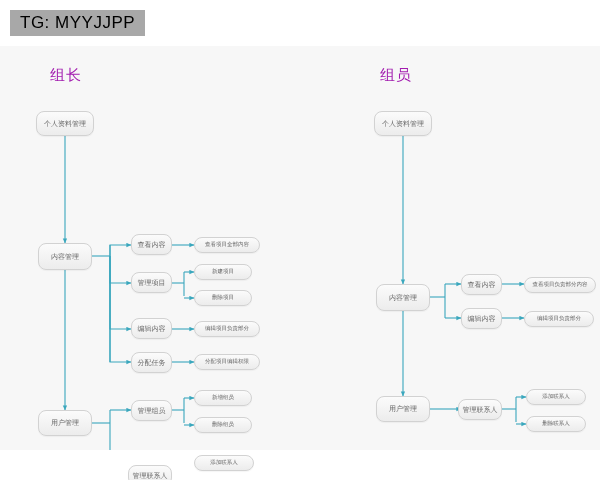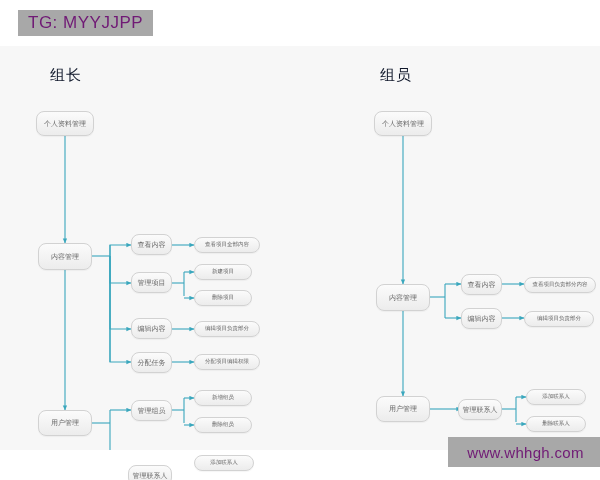--- a/index.html
+++ b/index.html
@@ -30,21 +30,21 @@
     position: absolute;
     left: 0;
     top: 0;
     width: 600px;
     height: 404px;
     pointer-events: none;
   }
   .col-title {
     position: absolute;
     font-size: 15px;
-    color: #0f172a;
+    color: #a21caf;
     letter-spacing: 1px;
     white-space: nowrap;
     font-weight: 400;
   }
   .node {
     position: absolute;
     box-sizing: border-box;
     background: linear-gradient(180deg, #fbfbfb 0%, #ececec 100%);
     border: 1px solid #d2d2d2;
     border-radius: 7px;
@@ -60,26 +60,25 @@
   }
   .node.lv1 { font-size: 7px; border-radius: 8px; }
   .node.lv2 { font-size: 7px; border-radius: 8px; }
   .node.lv3 { font-size: 5.5px; border-radius: 9px; }
   .node.leafpill { border-radius: 10px; }
 
   
   .watermark {
     position: absolute;
     background: #a8a8a8;
-    color: #701a75;
+    color: #000000;
     display: flex;
     align-items: center;
     justify-content: center;
     font-weight: 400;
-    margin-left: 8px;
   }
   #wm-top {
     left: 10px;
     top: 10px;
     height: 26px;
     padding: 0 10px;
     font-size: 17px;
     letter-spacing: 0.5px;
   }
   #wm-bottom {
@@ -203,15 +202,14 @@
     <div class="node lv1" style="left:376px; top:350px; width:54px; height:26px;">用户管理</div>
 
     <div class="node lv2" style="left:458px; top:353px; width:44px; height:21px;">管理联系人</div>
 
     <div class="node lv3 leafpill" style="left:526px; top:343px; width:60px; height:16px;">添加联系人</div>
     <div class="node lv3 leafpill" style="left:526px; top:370px; width:60px; height:16px;">删除联系人</div>
 
   </div>
 
   <div class="watermark" id="wm-top">TG: MYYJJPP</div>
-  <div class="watermark" id="wm-bottom">www.whhgh.com</div>
 
 </div>
 
 </body></html>

